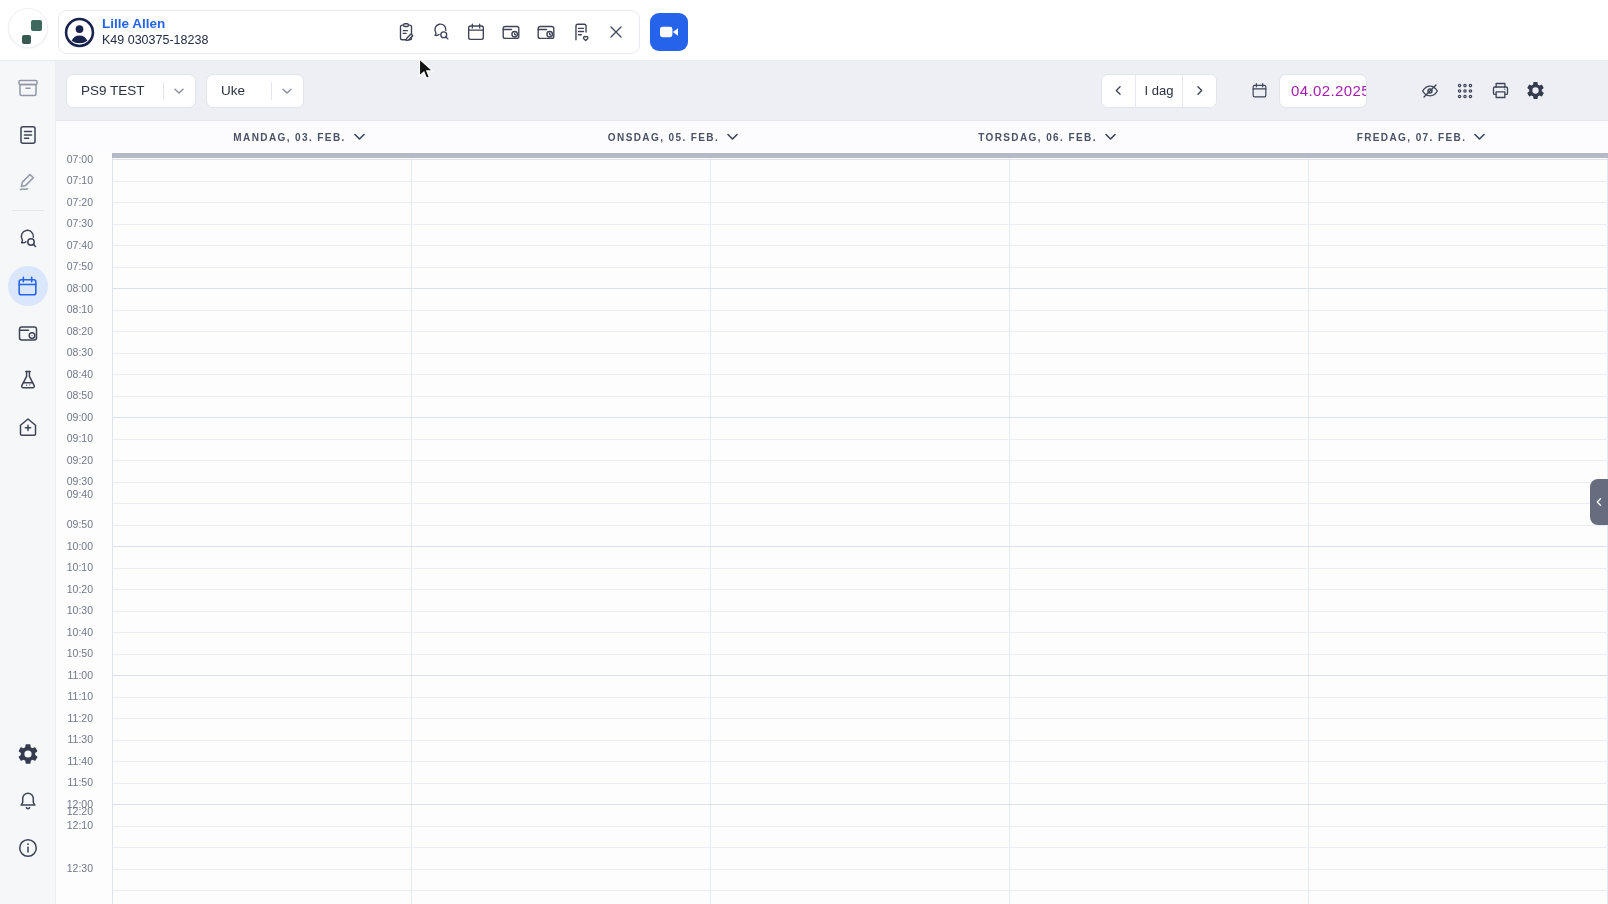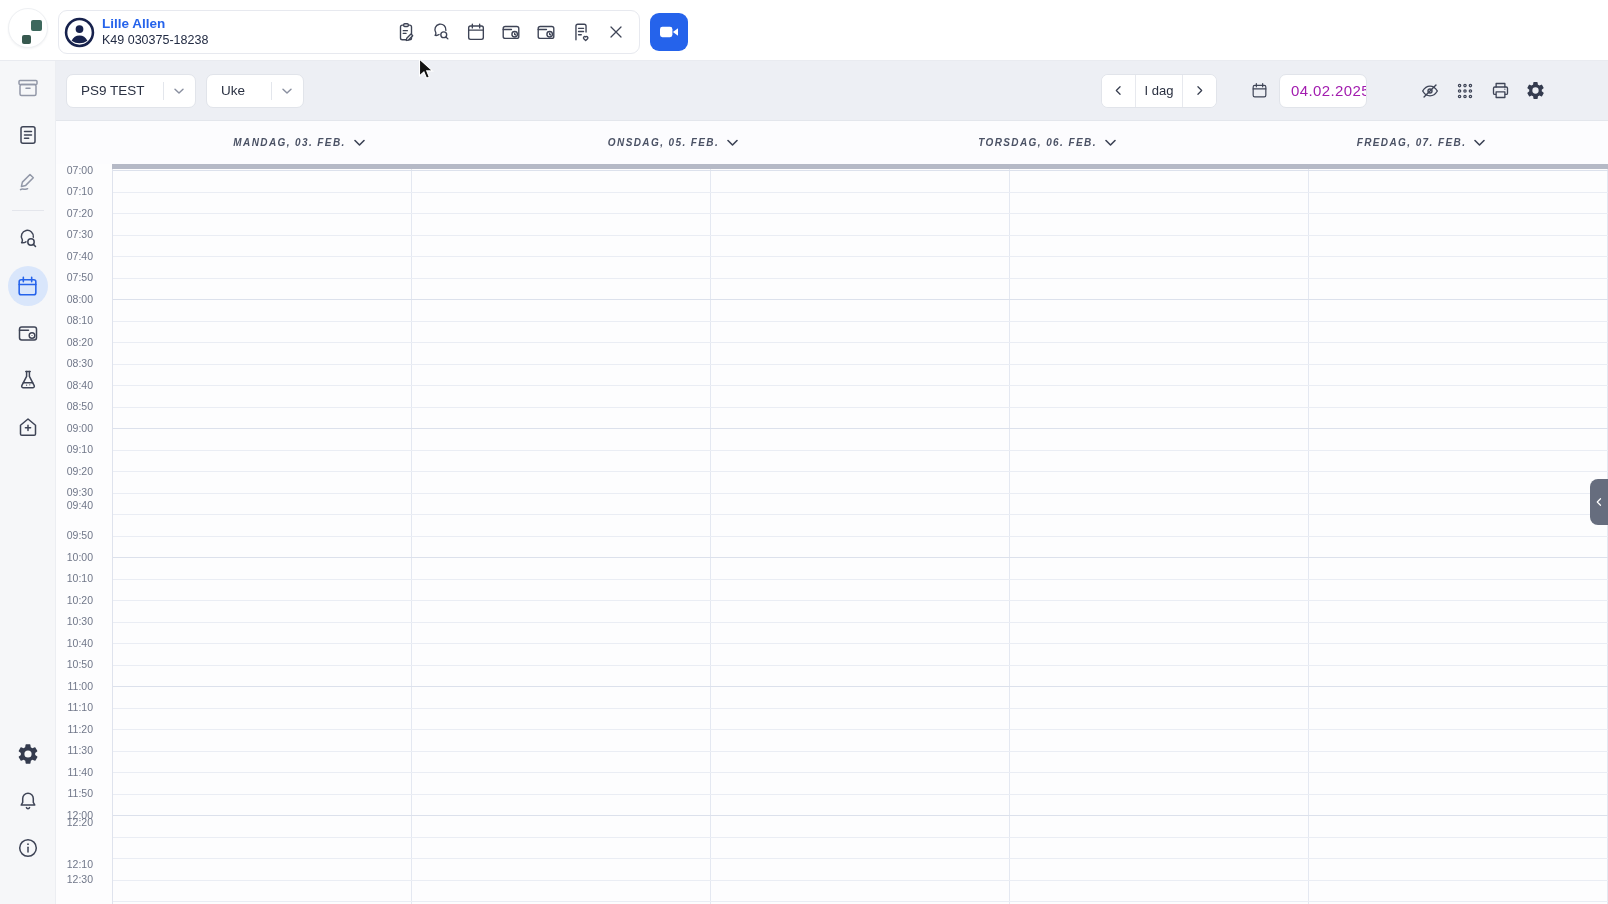--- a/index.html
+++ b/index.html
@@ -66,21 +66,21 @@
   .nav-today { width:48px; font-size:13px; color:#2a3040; border-left:1px solid #e7e9ee !important; border-right:1px solid #e7e9ee !important; }
   .cal-ic { margin-left:33px; cursor:pointer; display:flex; }
   .cal-ic svg, .tb-icons svg { stroke:#3e4456; fill:none; stroke-width:1.5; stroke-linecap:round; stroke-linejoin:round;}
   .date-input { margin-left:10px; width:88px; height:34px; background:#fff; border:1px solid #e1e4ea;
                 border-radius:7px; font-size:15px; color:#a21caf; padding:0 0 0 11px;
                 font-family:"Liberation Sans",sans-serif; letter-spacing:.4px; }
   .tb-icons { margin-left:52px; display:flex; align-items:center; gap:13px; }
   .tb-icons .icn { width:22px; height:22px; display:flex; align-items:center; justify-content:center; cursor:pointer;}
 
   
-  .cal-header { height:43px; background:#fcfcfe; display:flex;font-style:italic; }
+  .cal-header { height:32px; background:#fcfcfe; display:flex; }
   .gutter-spacer { width:56px; flex:0 0 56px; }
   .day-cells { flex:1; display:flex; }
   .day-cell { flex:1; display:flex; align-items:center; justify-content:center; gap:8px; cursor:pointer; }
   .day-cell .dh-label { font-size:10px; font-weight:bold; letter-spacing:1.4px; color:#4b5265; }
 
   .cal-scroll { position:relative; flex:1; background:#fdfdfe; overflow:hidden; }
   .scroll-topbar { position:absolute; left:56px; right:0; top:0; height:5px; background:#b5b9c6; }
   .gutter-line { position:absolute; left:56px; top:5px; bottom:0; width:1px; background:#dfe3ed; }
   .day-columns { position:absolute; left:57px; right:0; top:5px; bottom:0; display:flex; }
   .day-col { flex:1; border-right:1px solid #e4e8f1; }
@@ -442,21 +442,21 @@
             <div class="tlabel" style="top: 451px;">10:30</div>
             <div class="tlabel" style="top: 472.5px;">10:40</div>
             <div class="tlabel" style="top: 494px;">10:50</div>
             <div class="tlabel" style="top: 515.5px;">11:00</div>
             <div class="tlabel" style="top: 537px;">11:10</div>
             <div class="tlabel" style="top: 558.5px;">11:20</div>
             <div class="tlabel" style="top: 580px;">11:30</div>
             <div class="tlabel" style="top: 601.5px;">11:40</div>
             <div class="tlabel" style="top: 623px;">11:50</div>
             <div class="tlabel" style="top: 644.5px;">12:00</div>
-            <div class="tlabel" style="top: 694px;">12:10</div>
+            <div class="tlabel" style="top: 666px;">12:10</div>
             <div class="tlabel" style="top: 652px;">12:20</div>
             <div class="tlabel" style="top: 709px;">12:30</div>
           </div>
       </div>
 
       <div class="collapse-tab">
         <svg width="12" height="12" viewBox="0 0 24 24" fill="none" stroke="#fff" stroke-width="2.4" stroke-linecap="round" stroke-linejoin="round">
             <path d="M15 5.5L8.5 12l6.5 6.5"></path>
           </svg>
       </div>

